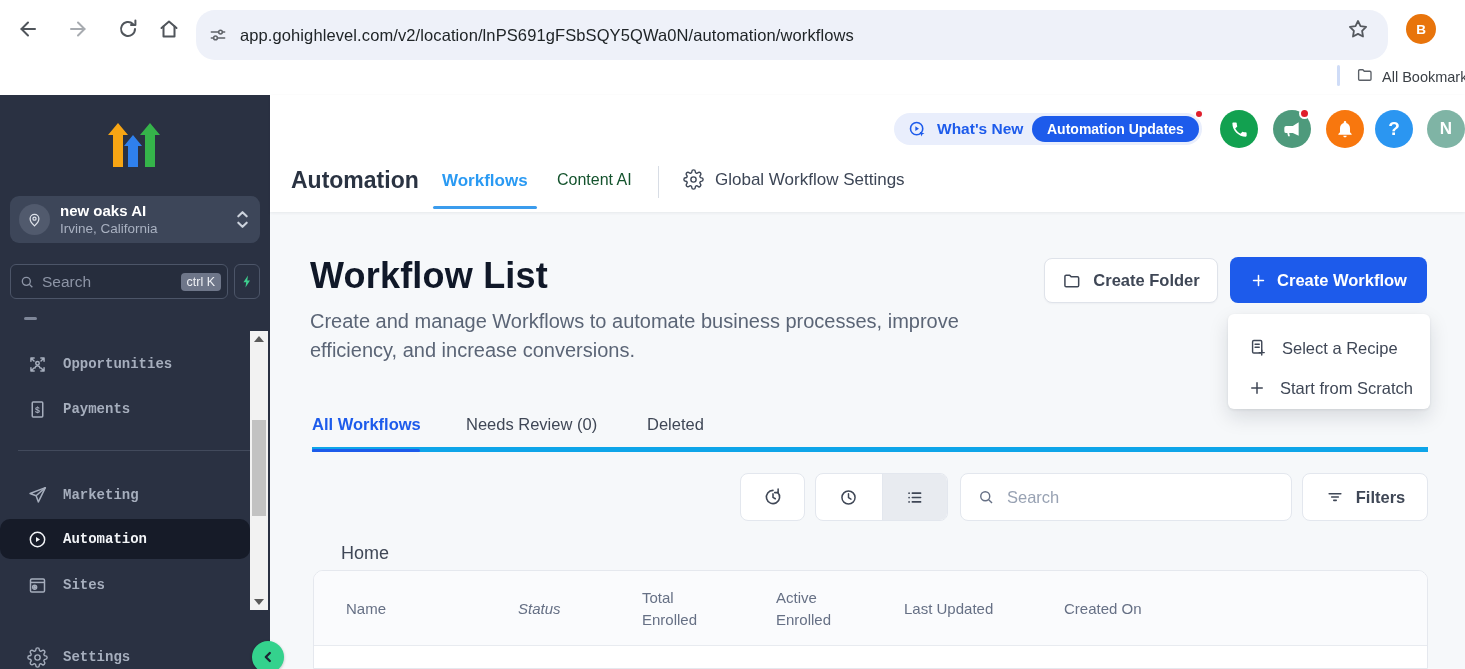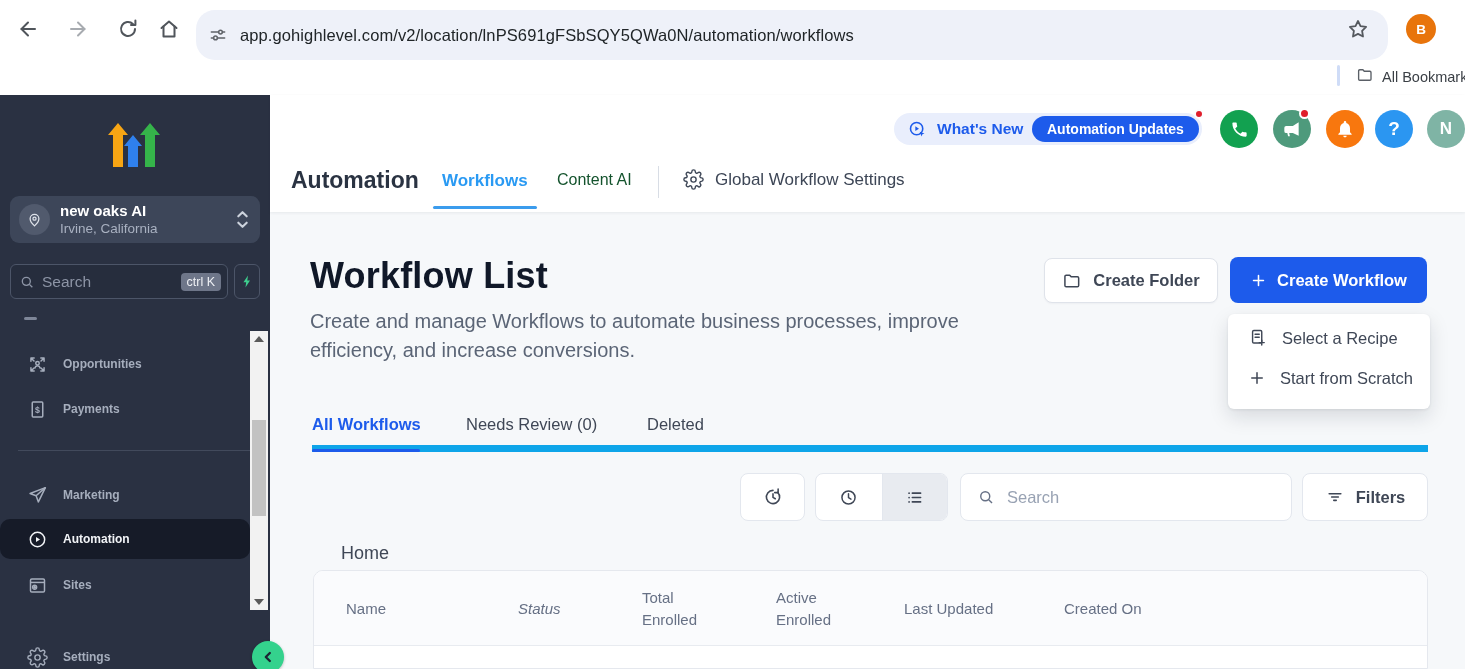--- a/index.html
+++ b/index.html
@@ -28,21 +28,21 @@
   #acct-chevrons { position:absolute; right:11px; top:13px; color:#ccd2dc; }
   #sb-search { position:absolute; left:10px; top:169px; width:218px; height:35px; border:1px solid #4c5568; border-radius:6px; background:#262d3d; display:flex; align-items:center; }
   #sb-search .mag { margin-left:8px; color:#8d95a6; }
   #sb-search input { flex:1; min-width:0; margin-left:7px; background:transparent; border:none; outline:none; font-size:15.5px; color:#e5e8ee; font-family:"Liberation Sans",sans-serif; }
   #sb-search input::placeholder { color:#8d95a6; }
   #sb-shortcut { margin-right:6px; background:#6e7689; color:#eef0f4; font-size:12.5px; border-radius:4px; padding:2px 6px; white-space:nowrap; }
   #sb-bolt { position:absolute; left:234px; top:169px; width:26px; height:35px; border:1px solid #4c5568; border-radius:6px; display:flex; align-items:center; justify-content:center; cursor:pointer; }
   #partial-dash { position:absolute; left:24px; top:222px; width:13px; height:3px; background:#7e8698; border-radius:2px; }
   .sb-item { position:absolute; left:0; width:250px; height:44px; display:flex; align-items:center; color:#a6aebd; cursor:pointer; }
   .sb-item .ico { margin-left:27px; width:21px; height:21px; }
-  .sb-item .lbl { margin-left:15px; font-size:12px; font-weight:600; }
+  .sb-item .lbl { margin-left:15px; font-size:14px; font-weight:600;font-family:Liberation Mono, monospace; }
   .sb-item.active { background:#161b28; border-radius:10px; height:40px; color:#f2f4f7; }
   #sb-divider { position:absolute; left:18px; top:355px; width:234px; border-top:1px solid #424a5c; }
   
   #sb-scroll { position:absolute; left:250px; top:236px; width:18px; height:279px; background:#f2f2f2; }
   #sb-scroll .arr { position:absolute; left:0; width:18px; height:16px; display:flex; align-items:center; justify-content:center; cursor:pointer; }
   #sb-scroll .tri-up { width:0; height:0; border-left:5px solid transparent; border-right:5px solid transparent; border-bottom:6px solid #5a5a5a; }
   #sb-scroll .tri-dn { width:0; height:0; border-left:5px solid transparent; border-right:5px solid transparent; border-top:6px solid #5a5a5a; }
   #sb-thumb { position:absolute; left:2px; top:89px; width:14px; height:96px; background:#c2c2c2; cursor:pointer; }
   #collapse-btn { position:absolute; left:252px; top:641px; width:32px; height:32px; border-radius:50%; background:#34d28d; display:flex; align-items:center; justify-content:center; color:#1c2433; cursor:pointer; z-index:30; box-shadow:0 1px 3px rgba(0,0,0,.25); }
 
@@ -69,25 +69,25 @@
   #c-bell { left:1056px; background:#f8770e; }
   #c-help { left:1105px; background:#2b96f1; font-size:19px; font-weight:bold; }
   #c-avatar { left:1157px; background:#7fb4a5; font-size:17px; font-weight:bold; }
 
   #page-title { position:absolute; left:40px; top:160px; font-size:36px; font-weight:bold; color:#101828; letter-spacing:.2px; }
   #page-desc { position:absolute; left:40px; top:212px; width:712px; font-size:20px; line-height:29px; color:#5b6576; }
   #btn-create-folder { position:absolute; left:774px; top:163px; width:174px; height:45px; background:#fff; border:1px solid #dfe3ea; border-radius:8px; display:flex; align-items:center; justify-content:center; gap:11px; color:#3f4756; cursor:pointer; box-shadow:0 1px 2px rgba(16,24,40,.04); }
   #btn-create-folder .lbl { font-size:16.5px; font-weight:600; }
   #btn-create-workflow { position:absolute; left:960px; top:162px; width:197px; height:46px; background:#1d5beb; border-radius:8px; display:flex; align-items:center; justify-content:center; gap:10px; color:#fff; cursor:pointer; }
   #btn-create-workflow .lbl { font-size:16.5px; font-weight:600; }
-  #wf-dropdown { position:absolute; left:958px; top:219px; width:202px; height:95px; background:#fff; border-radius:6px; box-shadow:0 8px 20px rgba(16,24,40,.13), 0 1px 3px rgba(16,24,40,.08); padding-top:4px; z-index:20; }
+  #wf-dropdown { position:absolute; left:958px; top:219px; width:202px; height:95px; background:#fff; border-radius:6px; box-shadow:0 8px 20px rgba(16,24,40,.13), 0 1px 3px rgba(16,24,40,.08); padding-top:14px; z-index:20; }
   .dd-item { height:40px; display:flex; align-items:center; gap:14px; padding-left:20px; color:#3f4756; cursor:pointer; }
   .dd-item .lbl { font-size:16.5px; }
 
-  #list-tabs { position:absolute; left:42px; top:320px; width:1116px; height:37px; border-bottom:7px solid #0ea5e9; }
+  #list-tabs { position:absolute; left:42px; top:320px; width:1116px; height:37px; border-bottom:5px solid #0ea5e9; }
   .ltab { position:absolute; top:0; font-size:16.5px; color:#3f4756; cursor:pointer; }
   #ltab-all { left:0; color:#1d5beb; font-weight:600; }
   #ltab-all-underline { position:absolute; left:0; top:34px; width:108px; height:3px; background:#1d5beb; border-radius:2px; }
   #ltab-review { left:154px; }
   #ltab-deleted { left:335px; }
 
   .tool-btn { position:absolute; top:378px; height:48px; background:#fff; border:1px solid #e3e7ee; border-radius:8px; display:flex; align-items:center; justify-content:center; color:#3f4756; cursor:pointer; }
   #tb-history { left:470px; width:65px; }
   #tb-seg { position:absolute; left:545px; top:378px; width:133px; height:48px; border:1px solid #e3e7ee; border-radius:8px; background:#fff; display:flex; overflow:hidden; }
   #tb-seg .seg { width:50%; display:flex; align-items:center; justify-content:center; color:#3f4756; cursor:pointer; }

